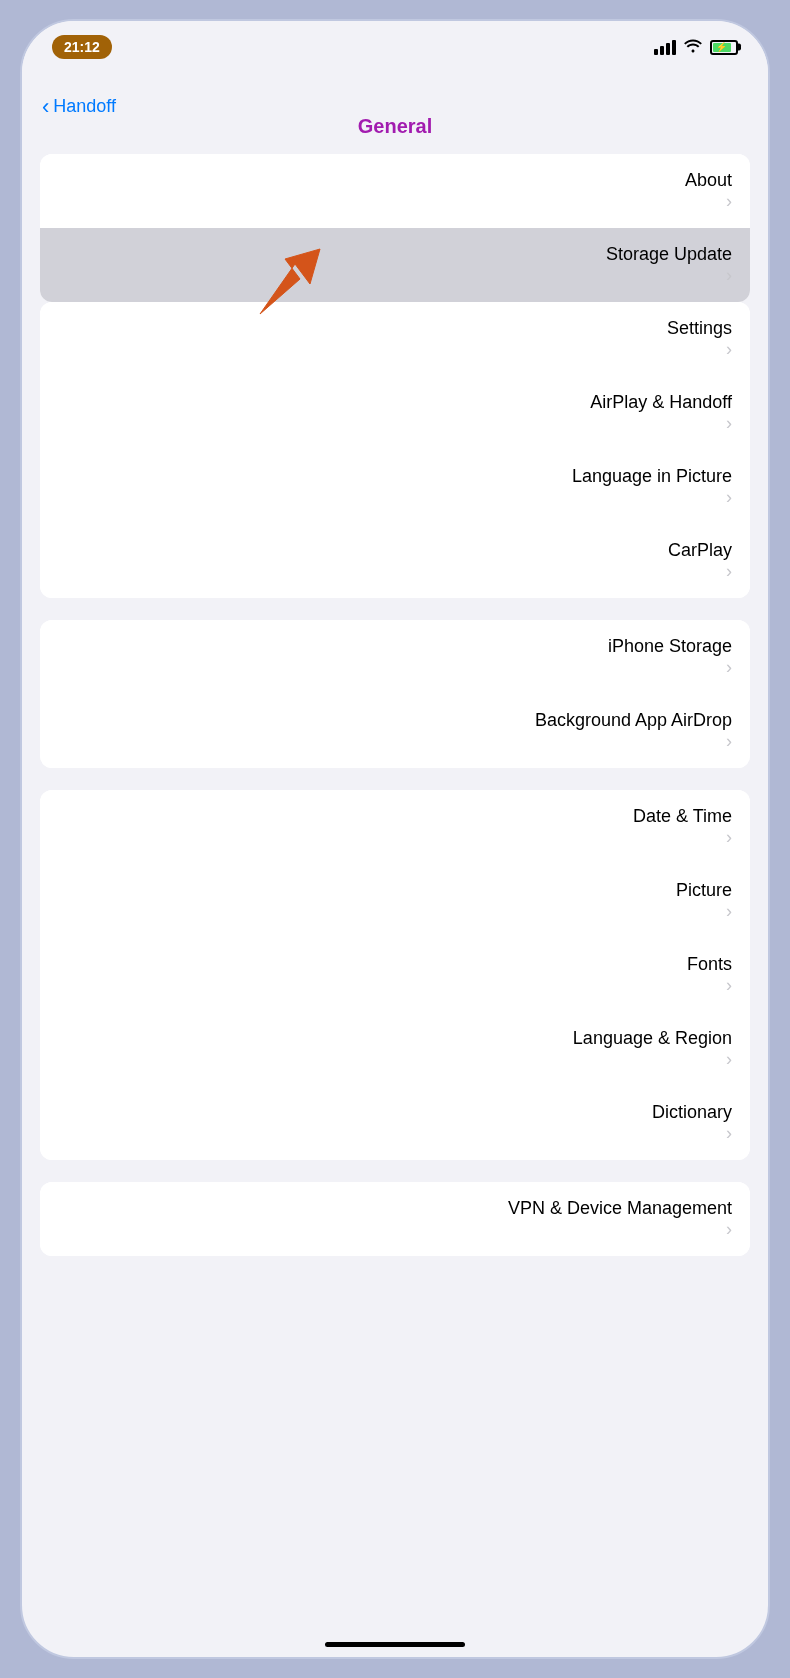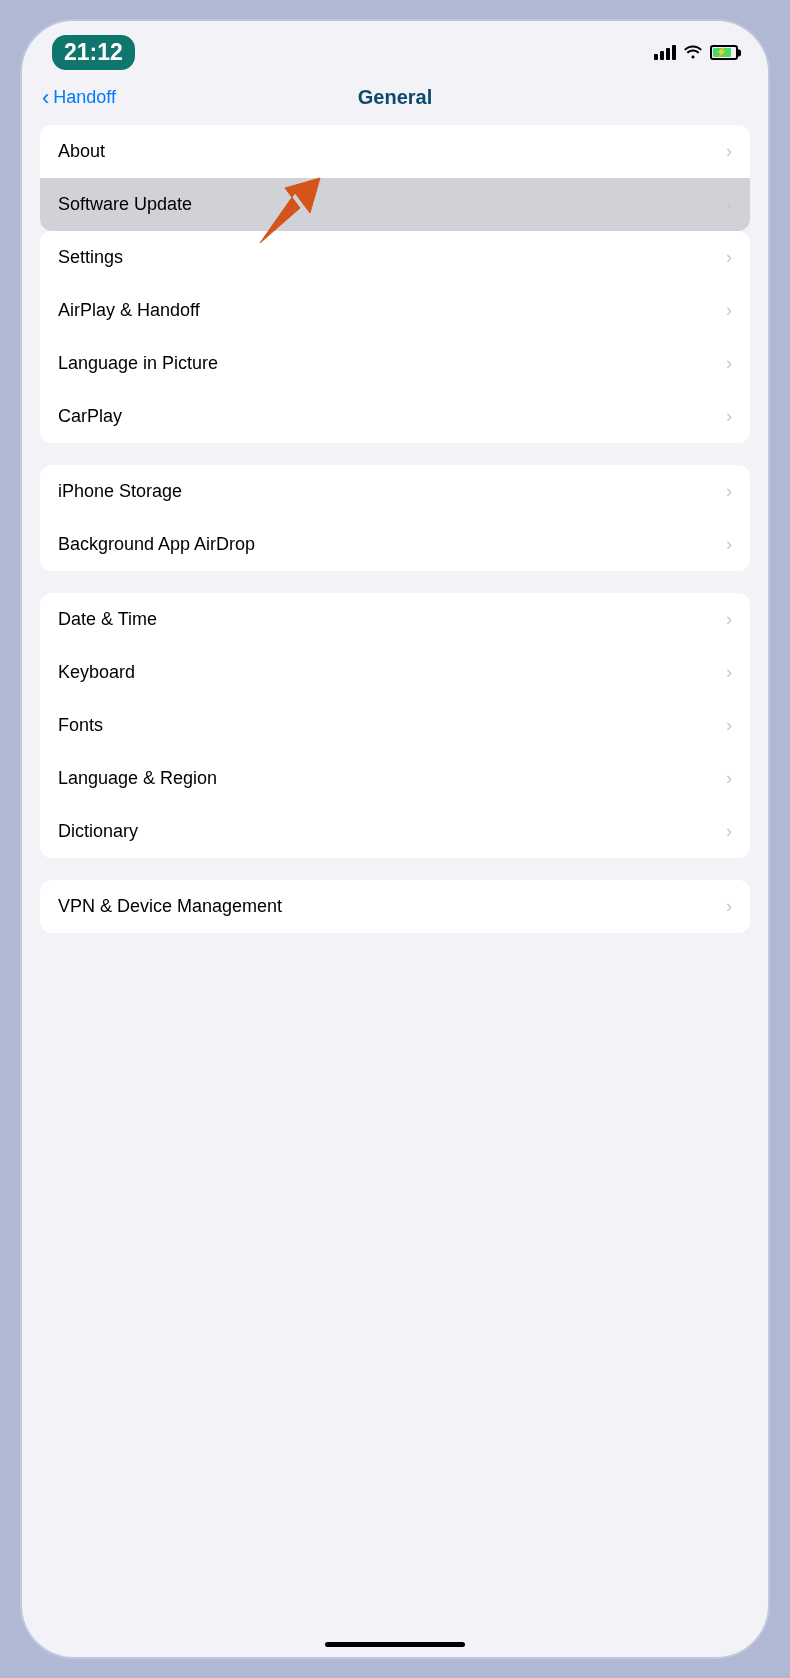--- a/index.html
+++ b/index.html
@@ -27,23 +27,23 @@
     
     .status-bar {
       display: flex;
       justify-content: space-between;
       align-items: center;
       padding: 14px 30px 8px 30px;
       background: #f2f2f7;
     }
 
     .status-time {
-      background: #0f766e;
+      background: #a16207;
       color: white;
-      font-size: 23px;
+      font-size: 14px;
       font-weight: 600;
       padding: 4px 12px;
       border-radius: 14px;
     }
 
     .status-icons {
       display: flex;
       align-items: center;
       gap: 7px;
     }
@@ -128,21 +128,22 @@
 
     .back-chevron {
       font-size: 22px;
       color: #007aff;
       line-height: 1;
     }
 
     .nav-title {
       font-size: 20px;
       font-weight: 700;
-      color: #0c4a6e;
+      color: #a21caf;
+      margin-top: 40px;
     }
 
     
     .content {
       padding: 0 18px;
       overflow-y: auto;
     }
 
     
     .settings-group {
@@ -153,20 +154,21 @@
     }
 
     .settings-row {
       display: flex;
       align-items: flex-end;
       justify-content: space-between;
       padding: 16px 18px;
       background: #fff;
       cursor: pointer;
       position: relative;
+      flex-direction: column;
     }
 
     .settings-row:not(:last-child)::after {
       content: '';
       position: absolute;
       bottom: 0;
       left: 18px;
       right: 0;
       height: 0.5px;
       background: #c8c8cc;
@@ -254,21 +256,21 @@
   </div>
 
   <div class="content">
 
     <div class="settings-group" style="position:relative;">
       <div class="settings-row">
         <span class="row-label">About</span>
         <span class="chevron-right">›</span>
       </div>
       <div class="settings-row highlighted">
-        <span class="row-label">Software Update</span>
+        <span class="row-label">Storage Update</span>
         <span class="chevron-right">›</span>
       </div>
     </div>
 
     <div style="position:relative; height:0; margin-top:-60px; margin-bottom:60px; z-index:10;">
       <svg width="100" height="80" style="position:absolute; left:200px; top:-20px;">
 
         <polygon points="20,70 55,20 70,40 80,5 45,15 60,35" fill="#d4541a" stroke="#d4541a" stroke-linejoin="round"></polygon>
       </svg>
     </div>
@@ -302,21 +304,21 @@
         <span class="chevron-right">›</span>
       </div>
     </div>
 
     <div class="settings-group">
       <div class="settings-row">
         <span class="row-label">Date &amp; Time</span>
         <span class="chevron-right">›</span>
       </div>
       <div class="settings-row">
-        <span class="row-label">Keyboard</span>
+        <span class="row-label">Picture</span>
         <span class="chevron-right">›</span>
       </div>
       <div class="settings-row">
         <span class="row-label">Fonts</span>
         <span class="chevron-right">›</span>
       </div>
       <div class="settings-row">
         <span class="row-label">Language &amp; Region</span>
         <span class="chevron-right">›</span>
       </div>

